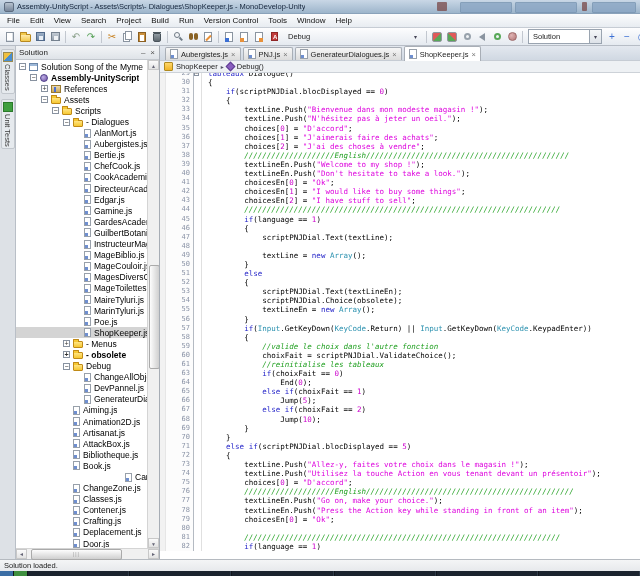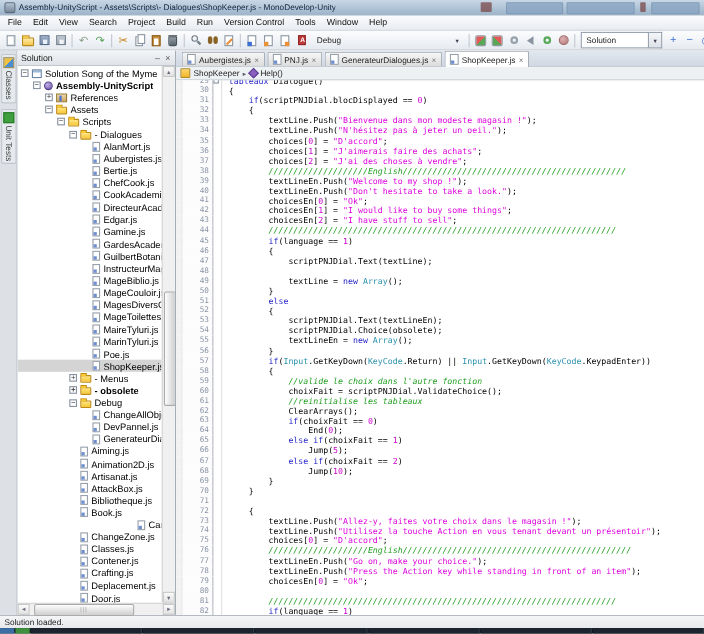--- a/index.html
+++ b/index.html
@@ -509,21 +509,21 @@
           <span class="tab-ic"></span>
           <span class="tab-label">ShopKeeper.js</span>
           <span class="x">×</span>
         </div>
       </div>
     <div class="breadcrumb">
       <span class="bc-class"></span>
       <span>ShopKeeper</span>
       <span class="bc-arr">▸</span>
       <span class="bc-method"></span>
-      <span>Help()</span>
+      <span>Debug()</span>
     </div>
     <div class="code-wrap">
       <div class="code-inner" id="code">
           <div class="cl"><span class="im"></span><span class="ln">29</span><span class="fold"><span class="foldbox">−</span></span><span class="ct"><span class="kw">tableaux</span> Dialogue()</span></div>
           <div class="cl"><span class="im"></span><span class="ln">30</span><span class="fold"></span><span class="ct">{</span></div>
           <div class="cl"><span class="im"></span><span class="ln">31</span><span class="fold"></span><span class="ct">	<span class="kw">if</span>(scriptPNJDial.blocDisplayed == <span class="num">0</span>)</span></div>
           <div class="cl"><span class="im"></span><span class="ln">32</span><span class="fold"></span><span class="ct">	{</span></div>
           <div class="cl"><span class="im"></span><span class="ln">33</span><span class="fold"></span><span class="ct">		textLine.Push(<span class="str">"Bienvenue dans mon modeste magasin !"</span>);</span></div>
           <div class="cl"><span class="im"></span><span class="ln">34</span><span class="fold"></span><span class="ct">		textLine.Push(<span class="str">"N'hésitez pas à jeter un oeil."</span>);</span></div>
           <div class="cl"><span class="im"></span><span class="ln">35</span><span class="fold"></span><span class="ct">		choices[<span class="num">0</span>] = <span class="str">"D'accord"</span>;</span></div>
@@ -546,30 +546,29 @@
           <div class="cl"><span class="im"></span><span class="ln">52</span><span class="fold"></span><span class="ct">		{</span></div>
           <div class="cl"><span class="im"></span><span class="ln">53</span><span class="fold"></span><span class="ct">			scriptPNJDial.Text(textLineEn);</span></div>
           <div class="cl"><span class="im"></span><span class="ln">54</span><span class="fold"></span><span class="ct">			scriptPNJDial.Choice(obsolete);</span></div>
           <div class="cl"><span class="im"></span><span class="ln">55</span><span class="fold"></span><span class="ct">			textLineEn = <span class="kw">new</span> <span class="typ">Array</span>();</span></div>
           <div class="cl"><span class="im"></span><span class="ln">56</span><span class="fold"></span><span class="ct">		}</span></div>
           <div class="cl"><span class="im"></span><span class="ln">57</span><span class="fold"></span><span class="ct">		<span class="kw">if</span>(<span class="typ">Input</span>.GetKeyDown(<span class="typ">KeyCode</span>.Return) || <span class="typ">Input</span>.GetKeyDown(<span class="typ">KeyCode</span>.KeypadEnter))</span></div>
           <div class="cl"><span class="im"></span><span class="ln">58</span><span class="fold"></span><span class="ct">		{</span></div>
           <div class="cl"><span class="im"></span><span class="ln">59</span><span class="fold"></span><span class="ct"><span class="cmt">			//valide le choix dans l'autre fonction</span></span></div>
           <div class="cl"><span class="im"></span><span class="ln">60</span><span class="fold"></span><span class="ct">			choixFait = scriptPNJDial.ValidateChoice();</span></div>
           <div class="cl"><span class="im"></span><span class="ln">61</span><span class="fold"></span><span class="ct"><span class="cmt">			//reinitialise les tableaux</span></span></div>
-          <div class="cl"><span class="im"></span><span class="ln">62</span><span class="fold"></span><span class="ct">			ClearArrays();</span></div>
           <div class="cl"><span class="im"></span><span class="ln">63</span><span class="fold"></span><span class="ct">			<span class="kw">if</span>(choixFait == <span class="num">0</span>)</span></div>
           <div class="cl"><span class="im"></span><span class="ln">64</span><span class="fold"></span><span class="ct">				End(<span class="num">0</span>);</span></div>
           <div class="cl"><span class="im"></span><span class="ln">65</span><span class="fold"></span><span class="ct">			<span class="kw">else</span> <span class="kw">if</span>(choixFait == <span class="num">1</span>)</span></div>
           <div class="cl"><span class="im"></span><span class="ln">66</span><span class="fold"></span><span class="ct">				Jump(<span class="num">5</span>);</span></div>
           <div class="cl"><span class="im"></span><span class="ln">67</span><span class="fold"></span><span class="ct">			<span class="kw">else</span> <span class="kw">if</span>(choixFait == <span class="num">2</span>)</span></div>
           <div class="cl"><span class="im"></span><span class="ln">68</span><span class="fold"></span><span class="ct">				Jump(<span class="num">10</span>);</span></div>
           <div class="cl"><span class="im"></span><span class="ln">69</span><span class="fold"></span><span class="ct">		}</span></div>
           <div class="cl"><span class="im"></span><span class="ln">70</span><span class="fold"></span><span class="ct">	}</span></div>
-          <div class="cl"><span class="im"></span><span class="ln">71</span><span class="fold"></span></div>
+          <div class="cl"><span class="im"></span><span class="ln">71</span><span class="fold"></span><span class="ct">	<span class="kw">else</span> <span class="kw">if</span>(scriptPNJDial.blocDisplayed == <span class="num">5</span>)</span></div>
           <div class="cl"><span class="im"></span><span class="ln">72</span><span class="fold"></span><span class="ct">	{</span></div>
           <div class="cl"><span class="im"></span><span class="ln">73</span><span class="fold"></span><span class="ct">		textLine.Push(<span class="str">"Allez-y, faites votre choix dans le magasin !"</span>);</span></div>
           <div class="cl"><span class="im"></span><span class="ln">74</span><span class="fold"></span><span class="ct">		textLine.Push(<span class="str">"Utilisez la touche Action en vous tenant devant un présentoir"</span>);</span></div>
           <div class="cl"><span class="im"></span><span class="ln">75</span><span class="fold"></span><span class="ct">		choices[<span class="num">0</span>] = <span class="str">"D'accord"</span>;</span></div>
           <div class="cl"><span class="im"></span><span class="ln">76</span><span class="fold"></span><span class="ct"><span class="cmt">		////////////////////English//////////////////////////////////////////////</span></span></div>
           <div class="cl"><span class="im"></span><span class="ln">77</span><span class="fold"></span><span class="ct">		textLineEn.Push(<span class="str">"Go on, make your choice."</span>);</span></div>
           <div class="cl"><span class="im"></span><span class="ln">78</span><span class="fold"></span><span class="ct">		textLineEn.Push(<span class="str">"Press the Action key while standing in front of an item"</span>);</span></div>
           <div class="cl"><span class="im"></span><span class="ln">79</span><span class="fold"></span><span class="ct">		choicesEn[<span class="num">0</span>] = <span class="str">"Ok"</span>;</span></div>
           <div class="cl"><span class="im"></span><span class="ln">80</span><span class="fold"></span><span class="ct"></span></div>
           <div class="cl"><span class="im"></span><span class="ln">81</span><span class="fold"></span><span class="ct"><span class="cmt">		//////////////////////////////////////////////////////////////////////</span></span></div>

